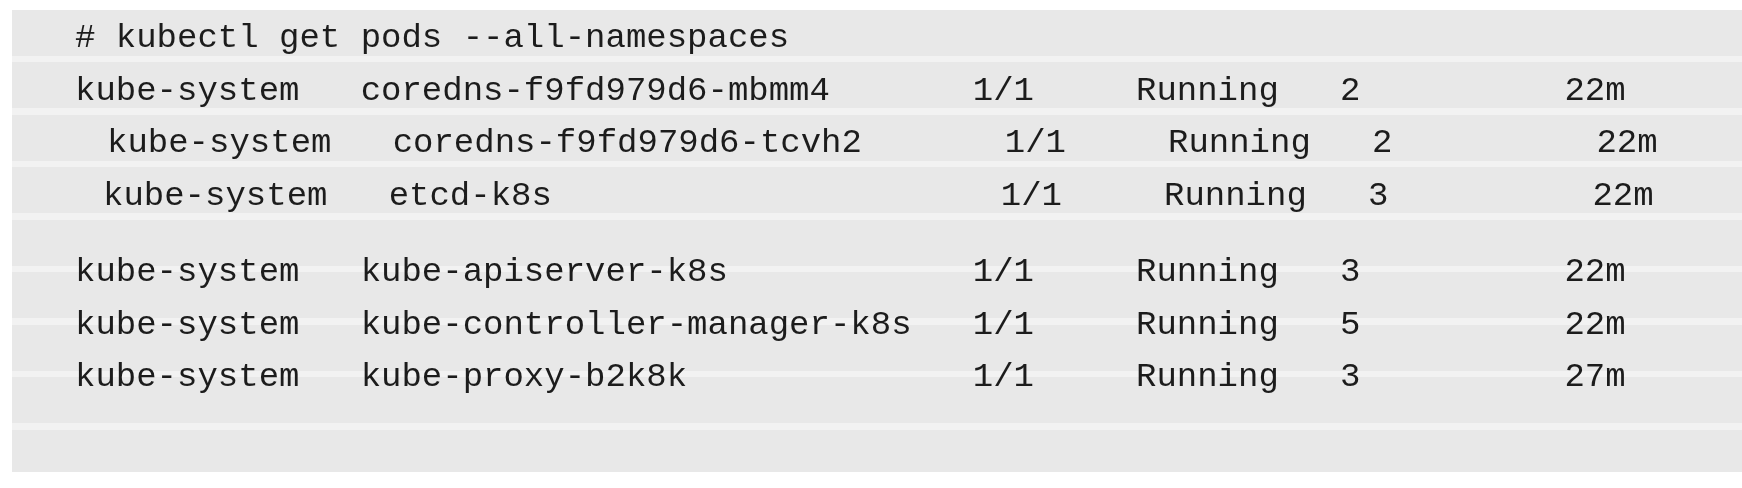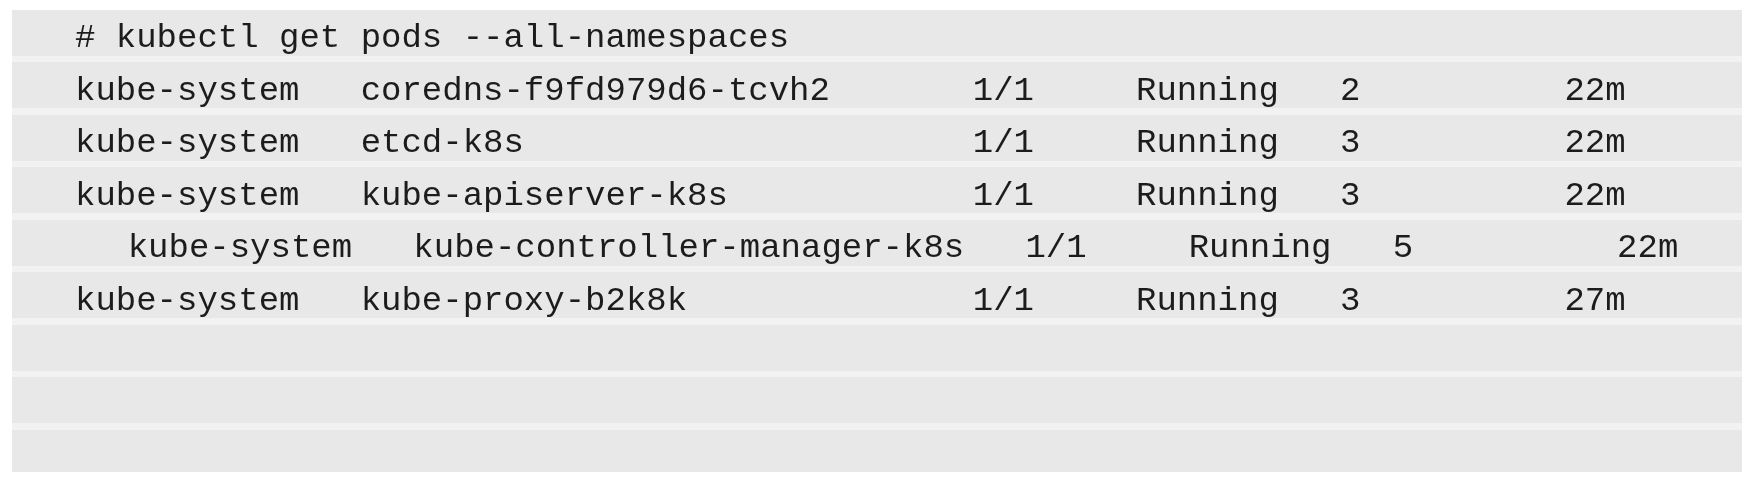--- a/index.html
+++ b/index.html
@@ -37,19 +37,20 @@
     white-space: pre;
     letter-spacing: 0;
   }
 </style>
 </head>
 <body style="background: rgb(255, 255, 255);">
 
 <div class="terminal-panel" style="background-color: rgb(232, 232, 232);">
   <div class="term-line" style="color: rgb(28, 28, 28);"># kubectl get pods --all-namespaces</div>
   <div id="rows-container">
-      <div class="term-line" style="color: rgb(28, 28, 28);">kube-system   coredns-f9fd979d6-tcvh2       1/1     Running   2          22m</div>
-      <div class="term-line" style="color: rgb(28, 28, 28);">kube-system   etcd-k8s                      1/1     Running   3          22m</div>
-      <div class="term-line" style="color: rgb(28, 28, 28);">kube-system   kube-apiserver-k8s            1/1     Running   3          22m</div>
-      <div class="term-line" style="color: rgb(28, 28, 28); text-align: center;">kube-system   kube-controller-manager-k8s   1/1     Running   5          22m</div>
+      <div class="term-line" style="color: rgb(28, 28, 28);">kube-system   coredns-f9fd979d6-mbmm4       1/1     Running   2          22m</div>
+      <div class="term-line" style="color: rgb(28, 28, 28); margin-left: 32px;">kube-system   coredns-f9fd979d6-tcvh2       1/1     Running   2          22m</div>
+      <div class="term-line" style="color: rgb(28, 28, 28); margin-left: 28px;">kube-system   etcd-k8s                      1/1     Running   3          22m</div>
+      <div class="term-line" style="color: rgb(28, 28, 28); margin-top: 24px;">kube-system   kube-apiserver-k8s            1/1     Running   3          22m</div>
+      <div class="term-line" style="color: rgb(28, 28, 28);">kube-system   kube-controller-manager-k8s   1/1     Running   5          22m</div>
       <div class="term-line" style="color: rgb(28, 28, 28);">kube-system   kube-proxy-b2k8k              1/1     Running   3          27m</div>
     </div>
 </div>
 
 </body></html>

